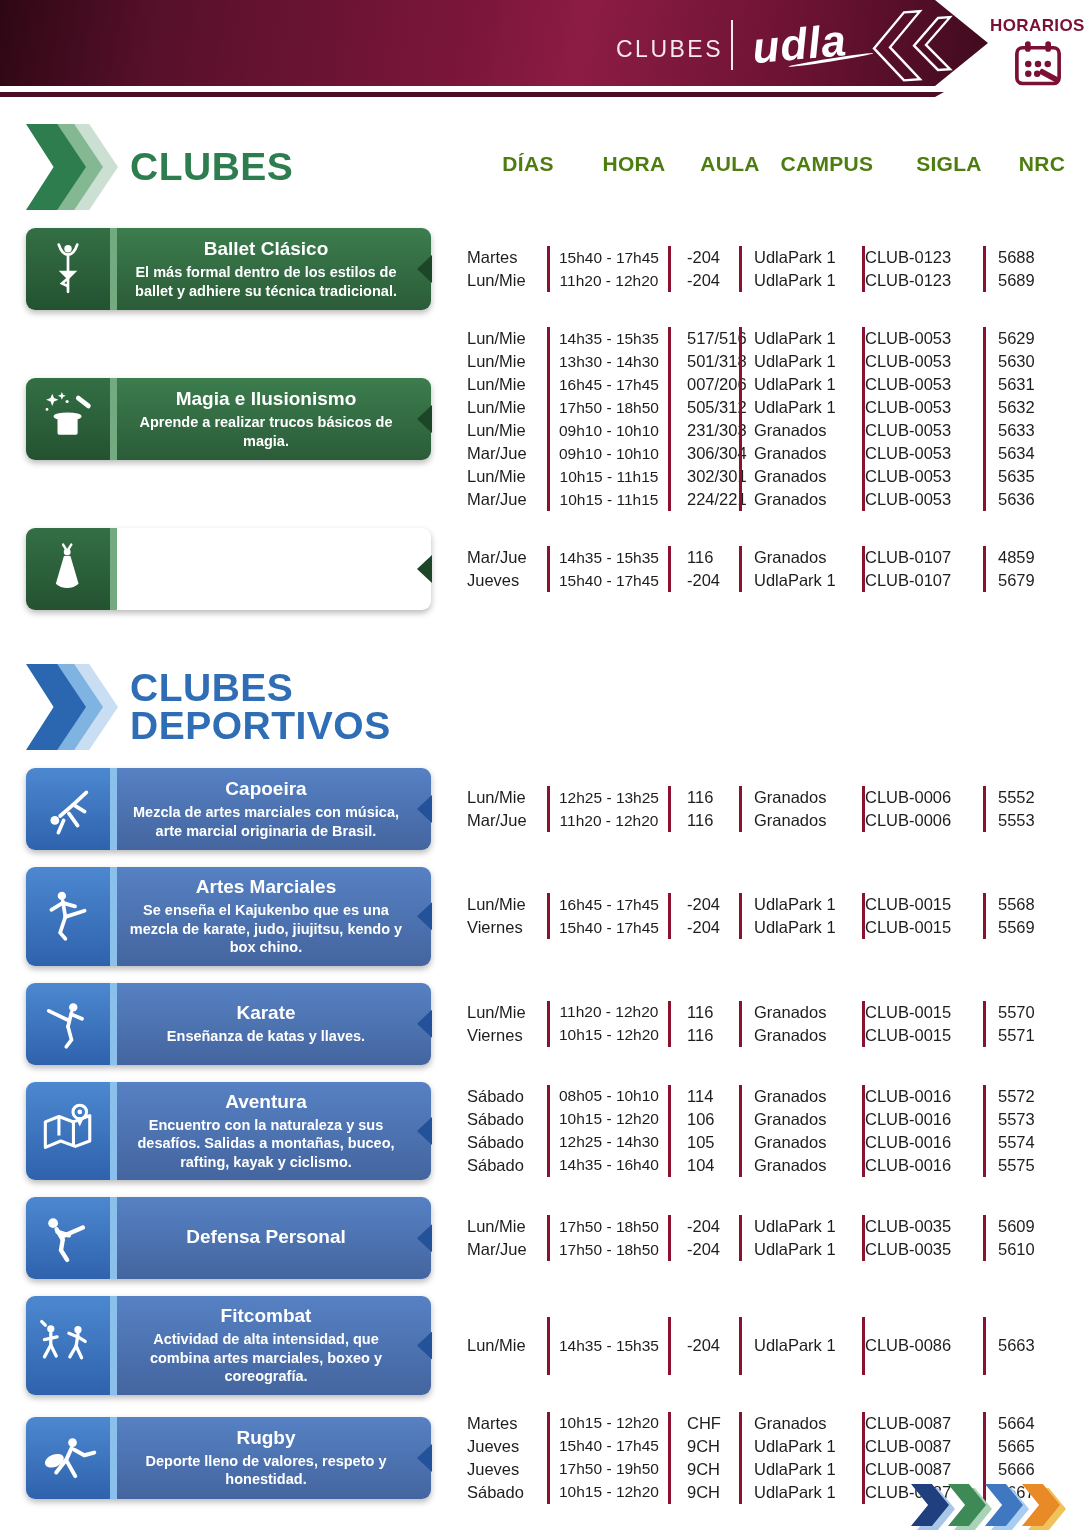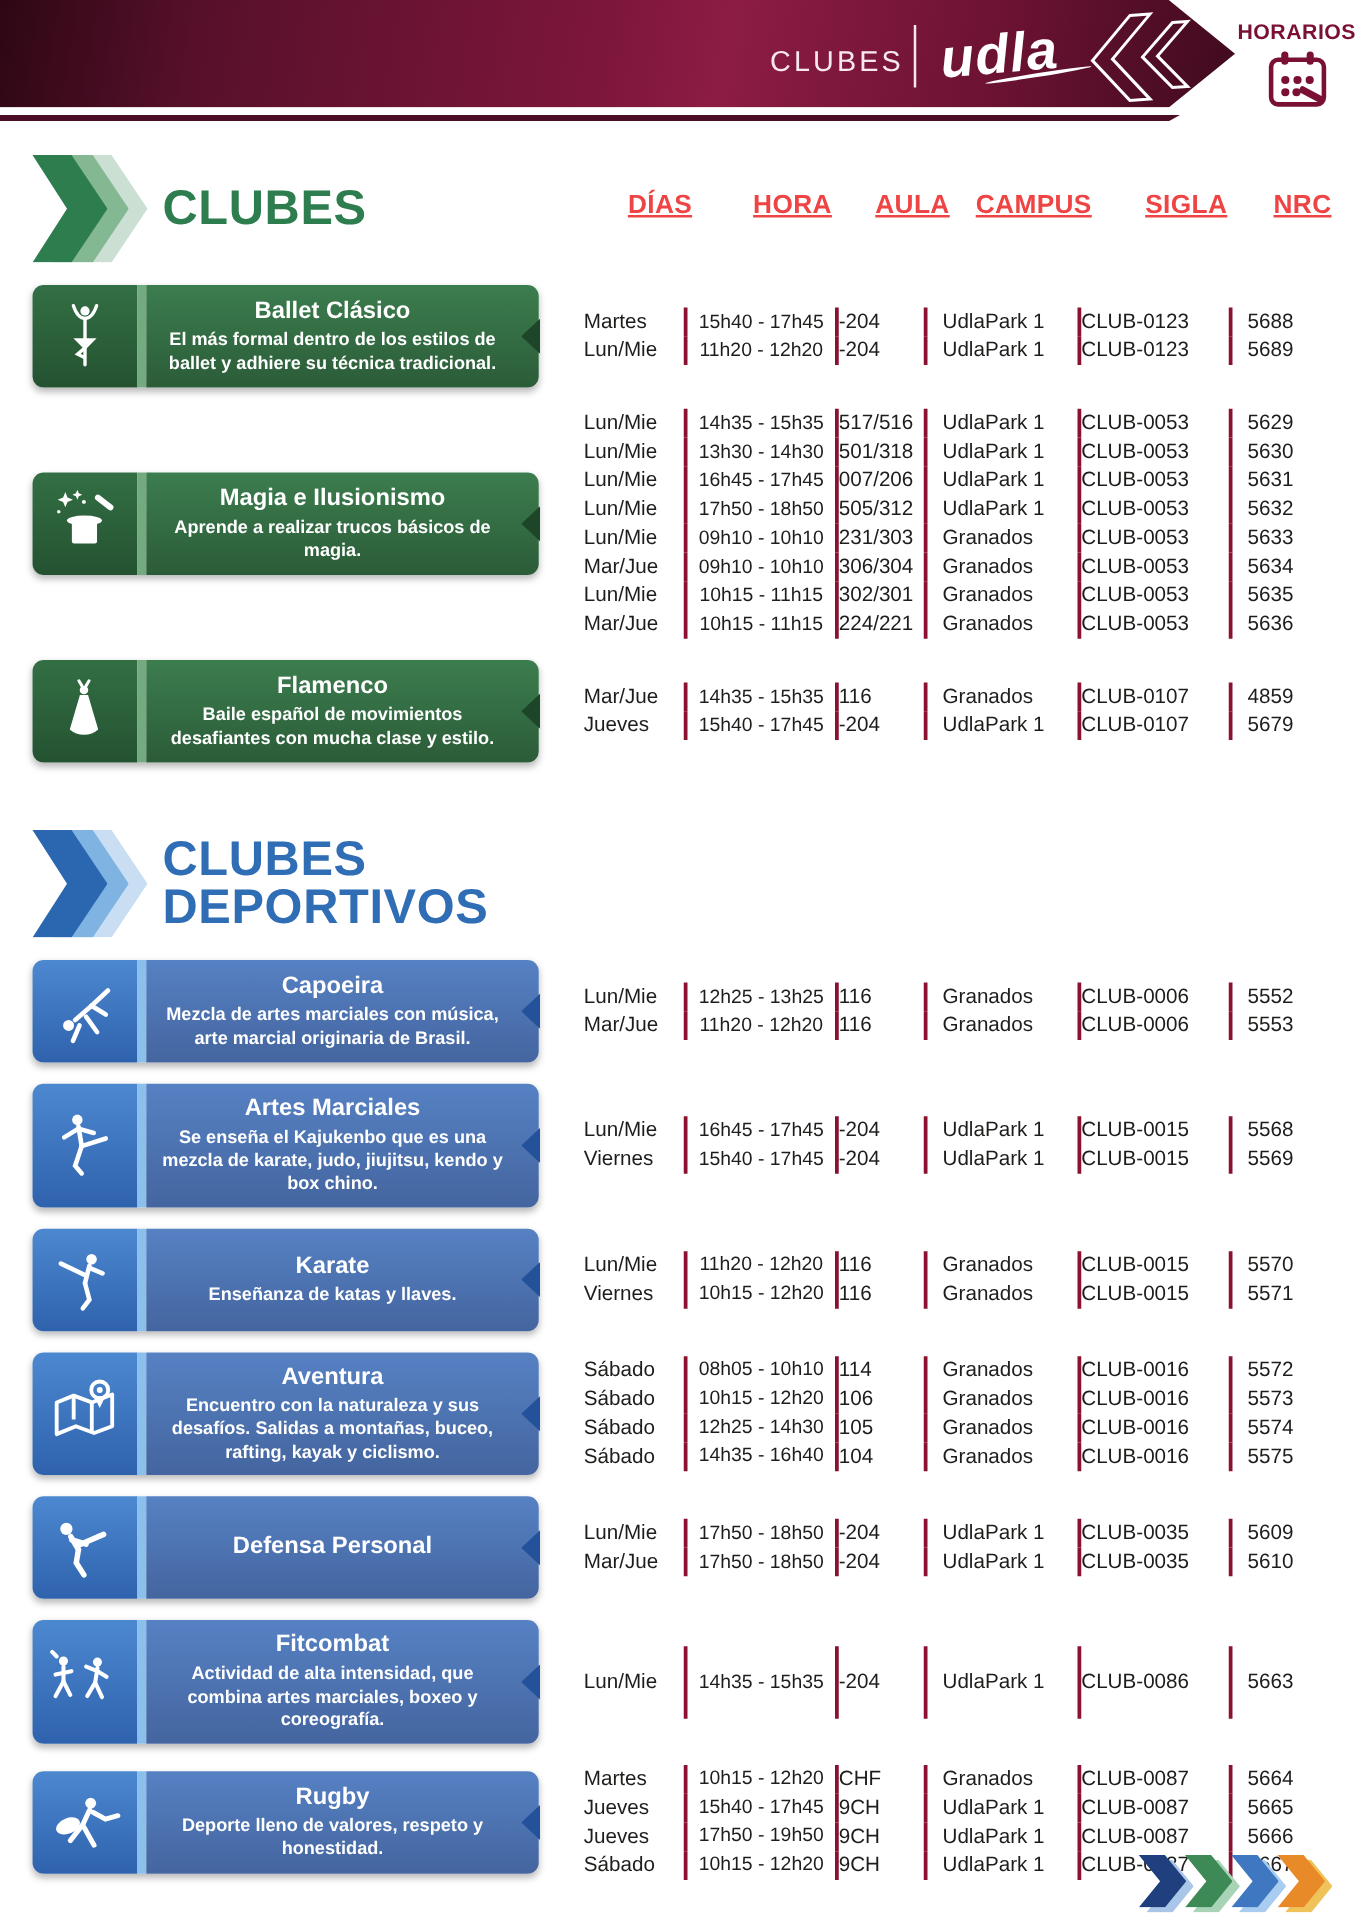--- a/index.html
+++ b/index.html
@@ -26,21 +26,21 @@
   .section-header{position:relative;display:flex;align-items:center;margin:22px 0 18px 26px;height:86px;}
   .sec-chevron{position:relative;width:96px;height:86px;flex:0 0 96px;}
   .sec-chevron .c{position:absolute;top:0;width:60px;height:86px;
     clip-path:polygon(0 0,52% 0,100% 50%,52% 100%,0 100%,46% 50%);}
   .sec-chevron .c3{left:32px;}
   .sec-chevron .c2{left:17px;}
   .sec-chevron .c1{left:0;}
   .sec-title{font-size:39px;font-weight:bold;line-height:.97;letter-spacing:.5px;margin-left:8px;}
   .sched-headers{position:absolute;left:458px;top:28px;display:grid;
     grid-template-columns:88px 3px 118px 3px 68px 3px 120px 3px 118px 3px 62px;}
-  .sched-headers .h{font-weight:bold;color:#ef4444;font-size:21px;text-align:center;letter-spacing:.3px;text-decoration:underline;}
+  .sched-headers .h{font-weight:bold;color:#4d7c0f;font-size:21px;text-align:center;letter-spacing:.3px;}
 
   
   .club-block{display:flex;align-items:center;margin:0 0 17px 26px;}
   .club-card{position:relative;width:405px;min-height:82px;border-radius:9px;display:flex;color:#fff;
     box-shadow:0 3px 6px rgba(0,0,0,.28);overflow:visible;}
   .card-icon{flex:0 0 84px;border-radius:9px 0 0 9px;display:flex;align-items:center;justify-content:center;}
   .card-strip{flex:0 0 7px;}
   .card-body{flex:1;display:flex;flex-direction:column;justify-content:center;text-align:center;
     padding:9px 26px 9px 10px;border-radius:0 9px 9px 0;}
   .club-name{font-weight:bold;font-size:19px;margin-bottom:3px;}
@@ -60,21 +60,21 @@
 
   
   .rows-group{margin-left:28px;}
   .srow{display:grid;grid-template-columns:88px 3px 118px 3px 68px 3px 120px 3px 118px 3px 62px;
     align-items:center;min-height:23px;}
   .rows-group.single .srow{min-height:58px;}
   .sep{background:#8a1230;height:100%;min-height:23px;}
   .cell{font-size:16.5px;color:#1d1d1b;white-space:nowrap;}
   .cell.dias{padding-left:8px;}
   .cell.hora{text-align:center;font-size:15.5px;}
-  .cell.aula{padding-left:0;}
+  .cell.aula{padding-left:16px;}
   .cell.campus{padding-left:12px;}
   .cell.sigla{padding-left:0;}
   .cell.nrc{padding-left:12px;}
 
   
   #sections .section + .section{margin-top:54px;}
 
   
   .footer{position:absolute;top:1484px;right:20px;display:flex;}
   .f-chev{position:relative;width:44px;height:46px;margin-left:-7px;}
@@ -331,24 +331,20 @@
                 <svg viewBox="0 0 64 64" width="52" height="62">
                   <circle cx="31" cy="11" r="4.2" fill="#fff"></circle>
                   <g stroke="#fff" stroke-width="3" fill="none" stroke-linecap="round">
                     <path d="M26 2 L29 7"></path>
                     <path d="M36 2 L33 7"></path>
                   </g>
                   <path d="M27 16 L35 16 L45 50 C38 57 24 57 17 50 Z" fill="#fff"></path>
                 </svg>
               </div>
       <div class="card-strip"></div>
-      <div class="card-body">
-        <div class="club-name">Flamenco</div>
-        <div class="club-desc">Baile español de movimientos desafiantes con mucha clase y estilo.</div>
-      </div>
       <div class="card-notch"></div>
     </div>
     <div class="rows-group">
   <div class="srow">
     <div class="cell dias">Mar/Jue</div>
                 <div class="sep"></div>
     <div class="cell hora">14h35 - 15h35</div>
                 <div class="sep"></div>
     <div class="cell aula">116</div>
                 <div class="sep"></div>

